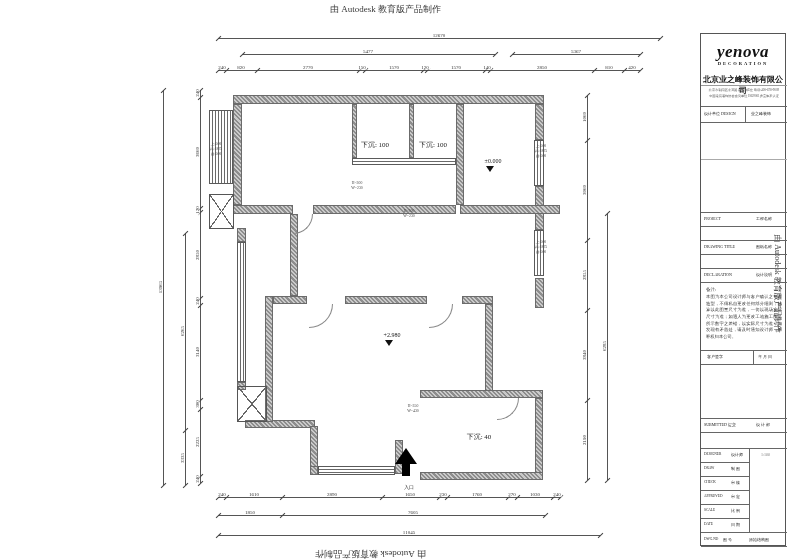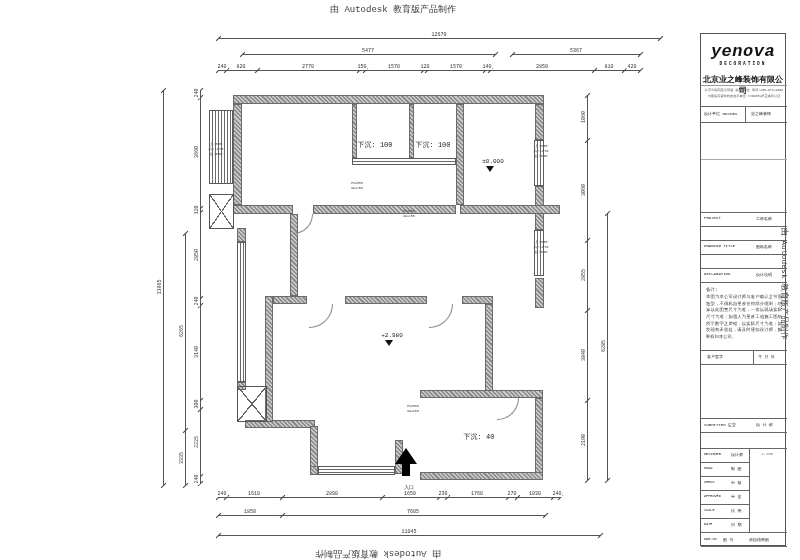--- a/index.html
+++ b/index.html
@@ -1,17 +1,17 @@
 <!DOCTYPE html>
 <html><head>
 <meta charset="utf-8">
 <style>
   html,body{margin:0;padding:0;background:#fff;}
   #sheet{position:relative;width:800px;height:560px;background:#ffffff;overflow:hidden;
-         font-family:Liberation Mono, monospace;color:#222;}
+         font-family:Liberation Serif, serif;color:#222;}
   
   .banner{position:absolute;font-size:9px;color:#3a3a3a;white-space:nowrap;}
   .banner.vert{transform-origin:center;}
   
   .wl{position:absolute;background:repeating-linear-gradient(45deg,#8d8d8d 0,#8d8d8d 1.5px,#cacaca 1.5px,#cacaca 3px);
       box-sizing:border-box;border:0.5px solid #6b6b6b;}
   .winv{position:absolute;box-sizing:border-box;border:0.7px solid #5a5a5a;background:
         repeating-linear-gradient(to right,#ffffff 0,#ffffff 2.2px,#6a6a6a 2.2px,#6a6a6a 3px);}
   .winh{position:absolute;box-sizing:border-box;border:0.7px solid #5a5a5a;background:
         repeating-linear-gradient(to bottom,#ffffff 0,#ffffff 2.2px,#6a6a6a 2.2px,#6a6a6a 3px);}

